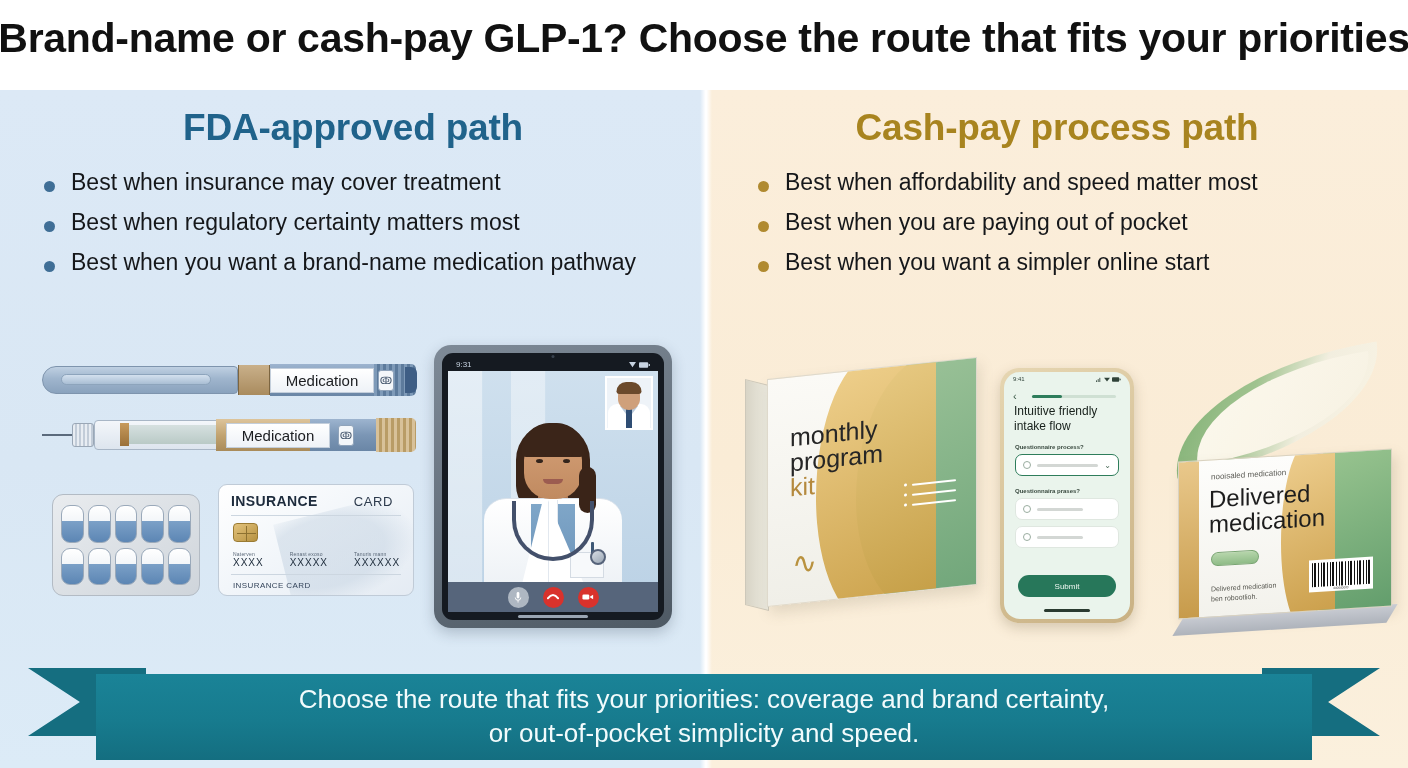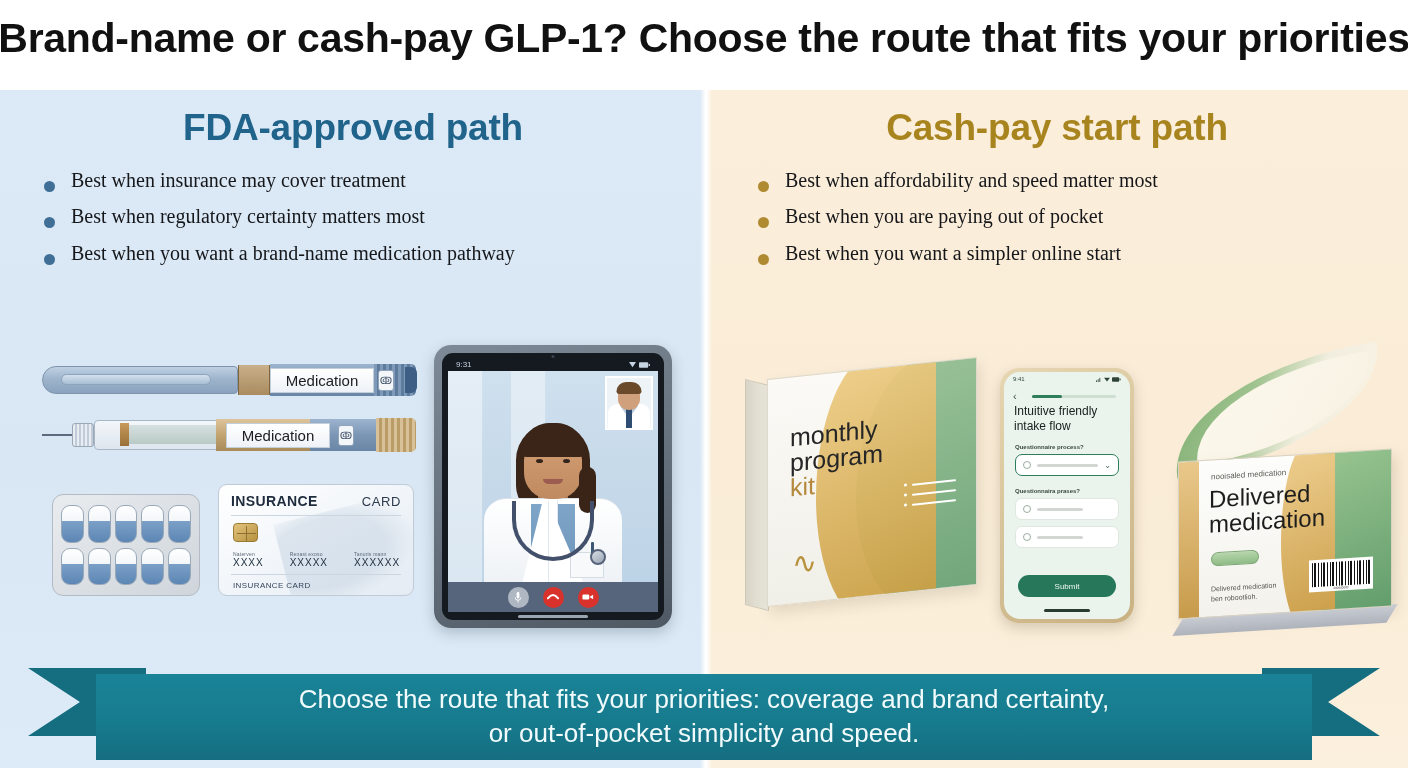--- a/index.html
+++ b/index.html
@@ -36,21 +36,21 @@
   .heading-left  { color:#20638b; }
   .heading-right { color:#a8841f; }
 
   .bullets { position:absolute; top:78px; }
   .bullets-left  { left:44px; width:660px; }
   .bullets-right { left:52px; width:640px; }
   .bullet-row { display:flex; align-items:flex-start; margin-bottom:12px; }
   .bullet-dot { width:11px; height:11px; border-radius:50%; flex:0 0 11px; margin-top:13px; margin-right:16px; }
   .dot-left  { background:#3f6e96; }
   .dot-right { background:#b08a30; }
-  .bullet-text { font-size:20px; color:#15171a; line-height:1.22;font-family:Liberation Serif, serif; }
+  .bullet-text { font-size:23px; color:#15171a; line-height:1.22; }
 
   
   .pen { position:absolute; height:34px; }
   .pen1 { left:42px; top:363px; width:372px; }
   .pen1 .cap { position:absolute; left:0; top:3px; width:196px; height:28px;
     background:linear-gradient(180deg,#bfd0e2 0%,#9fb5cd 45%,#8aa2bd 100%);
     border-radius:14px 4px 4px 14px; border:1px solid #7e94ad; }
   .pen1 .cap-clip { position:absolute; left:18px; top:7px; width:150px; height:11px;
     background:linear-gradient(180deg,#d3e0ee,#a9bed4); border-radius:6px; border:1px solid #8da4bc; }
   .pen1 .mid { position:absolute; left:196px; top:2px; width:32px; height:30px;
@@ -92,21 +92,21 @@
     background:linear-gradient(145deg,#e9ecef,#cfd5db); border-radius:11px; border:1px solid #b3bbc4;
     display:grid; grid-template-columns:repeat(5,1fr); grid-template-rows:repeat(2,1fr);
     padding:10px 8px; gap:5px 4px; }
   .pill { border-radius:9px; background:linear-gradient(180deg,#ffffff 0%,#f3f6f9 42%,#7ba0c7 43%,#5c86b4 100%);
     border:1px solid #9aa9ba; }
 
   
   .ins-card { position:absolute; left:218px; top:484px; width:196px; height:112px;
     background:linear-gradient(150deg,#ffffff 0%,#f2f6fa 48%,#e4ebf3 100%);
     border:1px solid #c0cbd7; border-radius:9px; overflow:hidden; }
-  .ins-top { position:absolute; left:12px; top:8px; right:12px; display:flex;
+  .ins-top { position:absolute; left:12px; top:8px; right:20px; display:flex;
     justify-content:space-between; align-items:baseline; }
   .ins-word1 { font-size:14px; font-weight:bold; color:#1d2b3c; letter-spacing:0.4px; }
   .ins-word2 { font-size:13px; color:#2c3a4c; letter-spacing:0.6px; }
   .ins-rule { position:absolute; left:12px; right:12px; top:30px; height:1px; background:#ccd6e0; }
   .ins-chip { position:absolute; left:14px; top:38px; width:25px; height:19px; border-radius:4px;
     background:linear-gradient(145deg,#e3c37d,#b6913f); border:1px solid #9a7b33; }
   .ins-chip:before { content:""; position:absolute; left:50%; top:2px; width:1px; height:15px; background:#8d7130; }
   .ins-chip:after { content:""; position:absolute; left:3px; top:50%; width:19px; height:1px; background:#8d7130; }
   .ins-fields { position:absolute; left:14px; top:66px; right:12px; display:flex; gap:26px; }
   .ins-f-lab { font-size:5px; color:#5a6878; letter-spacing:0.2px; }
@@ -293,21 +293,21 @@
           <span class="bullet-text">Best when regulatory certainty matters most</span>
         </div>
         <div class="bullet-row">
           <span class="bullet-dot dot-left"></span>
           <span class="bullet-text">Best when you want a brand-name medication pathway</span>
         </div>
       </div>
     </div>
 
     <div class="panel panel-right">
-      <div class="panel-heading heading-right">Cash-pay start path</div>
+      <div class="panel-heading heading-right">Cash-pay process path</div>
 
       <div class="bullets bullets-right">
         <div class="bullet-row">
           <span class="bullet-dot dot-right"></span>
           <span class="bullet-text">Best when affordability and speed matter most</span>
         </div>
         <div class="bullet-row">
           <span class="bullet-dot dot-right"></span>
           <span class="bullet-text">Best when you are paying out of pocket</span>
         </div>

